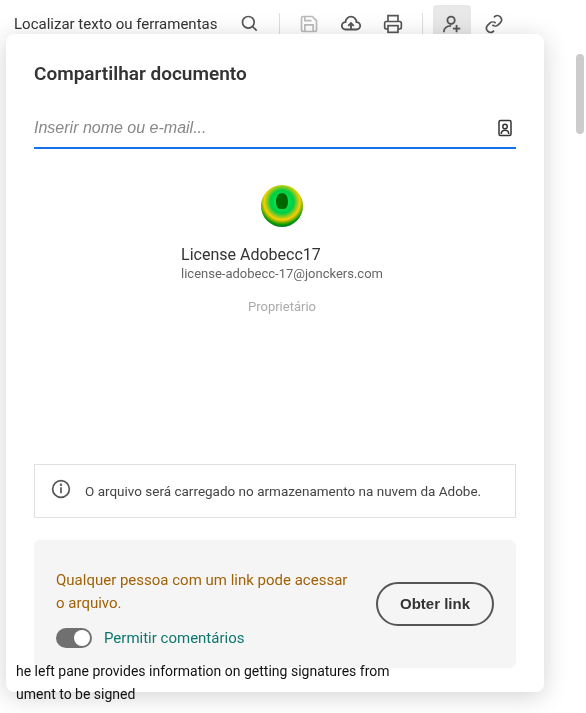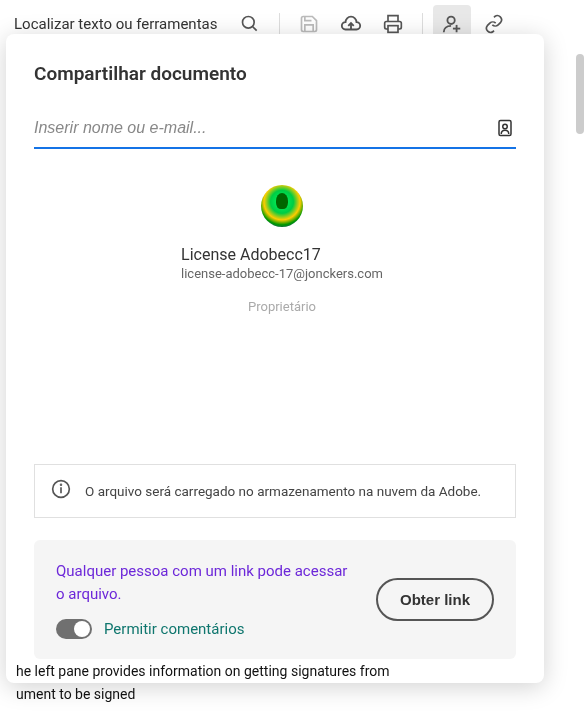--- a/index.html
+++ b/index.html
@@ -141,23 +141,24 @@
       background: #f5f5f5;
       border-radius: 6px;
       padding: 20px 22px;
       display: flex;
       align-items: center;
       gap: 18px;
     }
     .link-left { flex: 1; }
     .link-desc {
       font-size: 15px;
-      color: #6d28d9;
+      color: #a16207;
       line-height: 1.5;
       margin-bottom: 14px;
+      margin-top: 9px;
     }
     .toggle-row {
       display: flex;
       align-items: center;
       gap: 12px;
     }
     .toggle {
       width: 36px;
       height: 20px;
       background: #707070;

